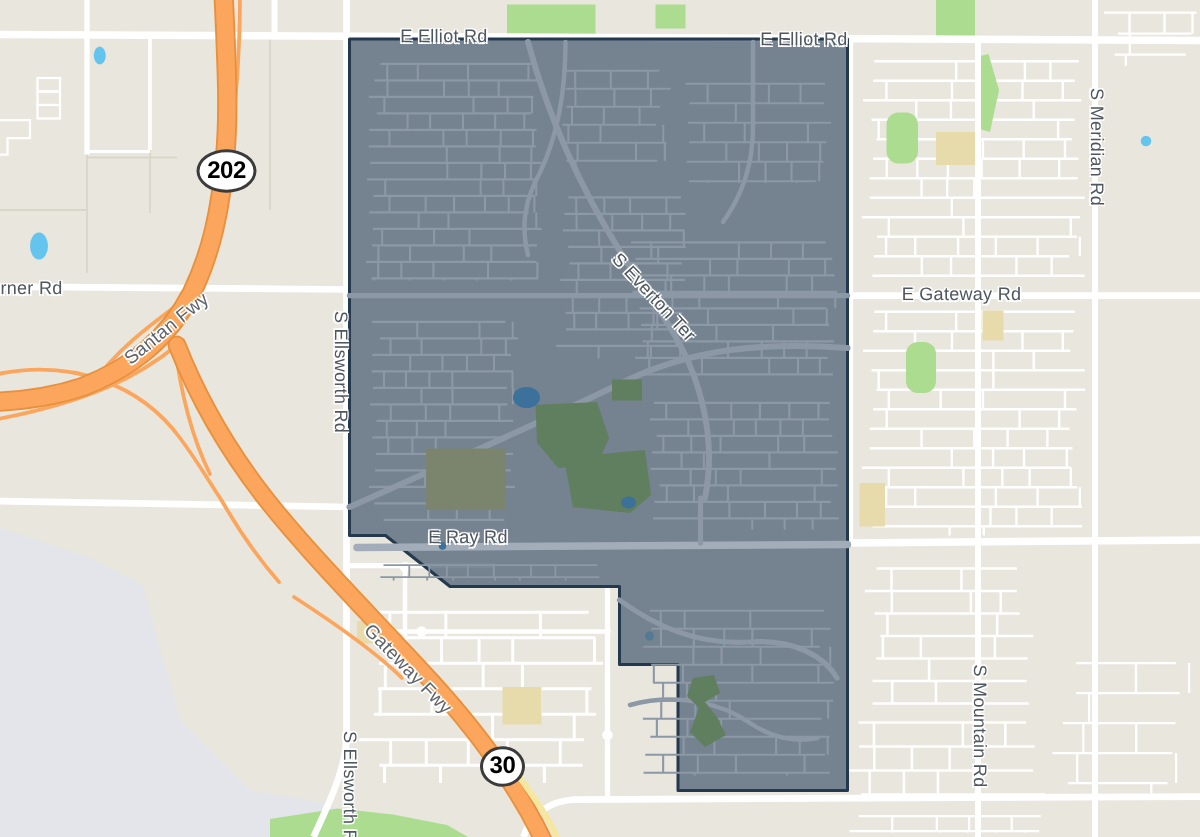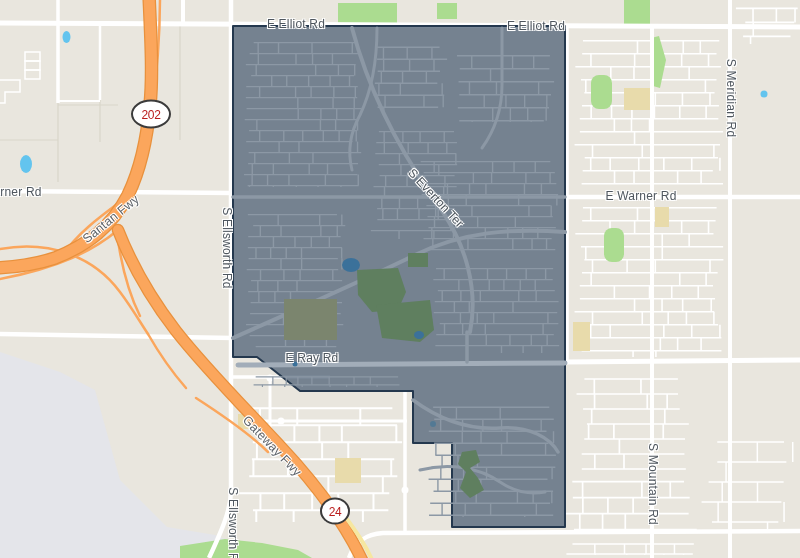--- a/index.html
+++ b/index.html
@@ -5,22 +5,22 @@
   html,body{margin:0;padding:0;background:#ddd;}
   .map{position:relative;width:800px;height:558px;overflow:hidden;background:#e9e6de;
        font-family:"Liberation Sans",sans-serif;cursor:grab;}
   .map svg{position:absolute;left:0;top:0;}
   .lbl{position:absolute;white-space:nowrap;color:#4e565e;font-size:12px;letter-spacing:.2px;
        transform:translate(-50%,-50%);pointer-events:none;
        text-shadow:-1px -1px 0 #fff,1px -1px 0 #fff,-1px 1px 0 #fff,1px 1px 0 #fff,0 0 2px #fff;}
   .lbl.v{writing-mode:vertical-rl;text-orientation:mixed;}
   .lbl.fwy{color:#5e646b;font-size:12.5px;}
   .shield{position:absolute;background:#fff;border:2px solid #3b3b3b;border-radius:50%;
-          display:flex;align-items:center;justify-content:center;font-size:12px;font-weight:normal;
-          color:#b91c1c;transform:translate(-50%,-50%);box-sizing:border-box;pointer-events:none;
+          display:flex;align-items:center;justify-content:center;font-size:16px;font-weight:bold;
+          color:#000000;transform:translate(-50%,-50%);box-sizing:border-box;pointer-events:none;
           letter-spacing:-.3px;}
 </style>
 </head>
 <body>
 
 <div class="map">
   <svg id="map-svg" width="800" height="558" viewBox="0 0 800 558">
       <rect x="0" y="0" width="800" height="558" fill="#e9e6de"></rect>
       <polygon points="0,352 60,372 95,390 120,480 167,527 215,535 240,545 240,558 0,558" fill="#e4e5ea"></polygon>
       <path d="M58,103 L58,182" fill="none" stroke="#d9d5c9" stroke-width="1.2" stroke-linecap="butt" stroke-linejoin="round"></path>
@@ -672,25 +672,25 @@
       <rect x="408" y="253" width="20" height="14" fill="#5f7f5f"></rect>
       <polygon points="462,452 476,450 480,462 470,468 478,478 484,490 470,498 460,488 466,472 458,464" fill="#5f7f5f"></polygon>
       <ellipse cx="351" cy="265" rx="9" ry="7" fill="#3b719a"></ellipse>
       <ellipse cx="419" cy="335" rx="5" ry="4" fill="#3b719a"></ellipse>
       <ellipse cx="295" cy="364" rx="2.5" ry="2.5" fill="#3b719a"></ellipse>
     </svg>
   <div id="overlay">
       <div class="lbl" style="left: 296px; top: 24px;">E Elliot Rd</div>
       <div class="lbl" style="left: 536px; top: 26px;">E Elliot Rd</div>
       <div class="lbl" style="left: 12px; top: 192px;">Warner Rd</div>
-      <div class="lbl" style="left: 641px; top: 196px;">E Warner Rd</div>
+      <div class="lbl" style="left: 641px; top: 196px;">E Gateway Rd</div>
       <div class="lbl" style="left: 312px; top: 358px;">E Ray Rd</div>
       <div class="lbl" style="left: 436px; top: 198px; transform: translate(-50%, -50%) rotate(47deg);">S Everton Ter</div>
       <div class="lbl fwy" style="left: 111px; top: 219px; transform: translate(-50%, -50%) rotate(-39deg);">Santan Fwy</div>
       <div class="lbl fwy" style="left: 272px; top: 446px; transform: translate(-50%, -50%) rotate(46deg);">Gateway Fwy</div>
       <div class="lbl v" style="left: 227px; top: 248px;">S Ellsworth Rd</div>
       <div class="lbl v" style="left: 233px; top: 528px;">S Ellsworth Rd</div>
       <div class="lbl v" style="left: 731px; top: 98px;">S Meridian Rd</div>
       <div class="lbl v" style="left: 653px; top: 484px;">S Mountain Rd</div>
       <div class="shield" style="left: 151px; top: 114px; width: 40px; height: 29px;">202</div>
-      <div class="shield" style="left: 335px; top: 511px; width: 30px; height: 27px;">24</div>
+      <div class="shield" style="left: 335px; top: 511px; width: 30px; height: 27px;">30</div>
     </div>
 </div>
 
 </body></html>

